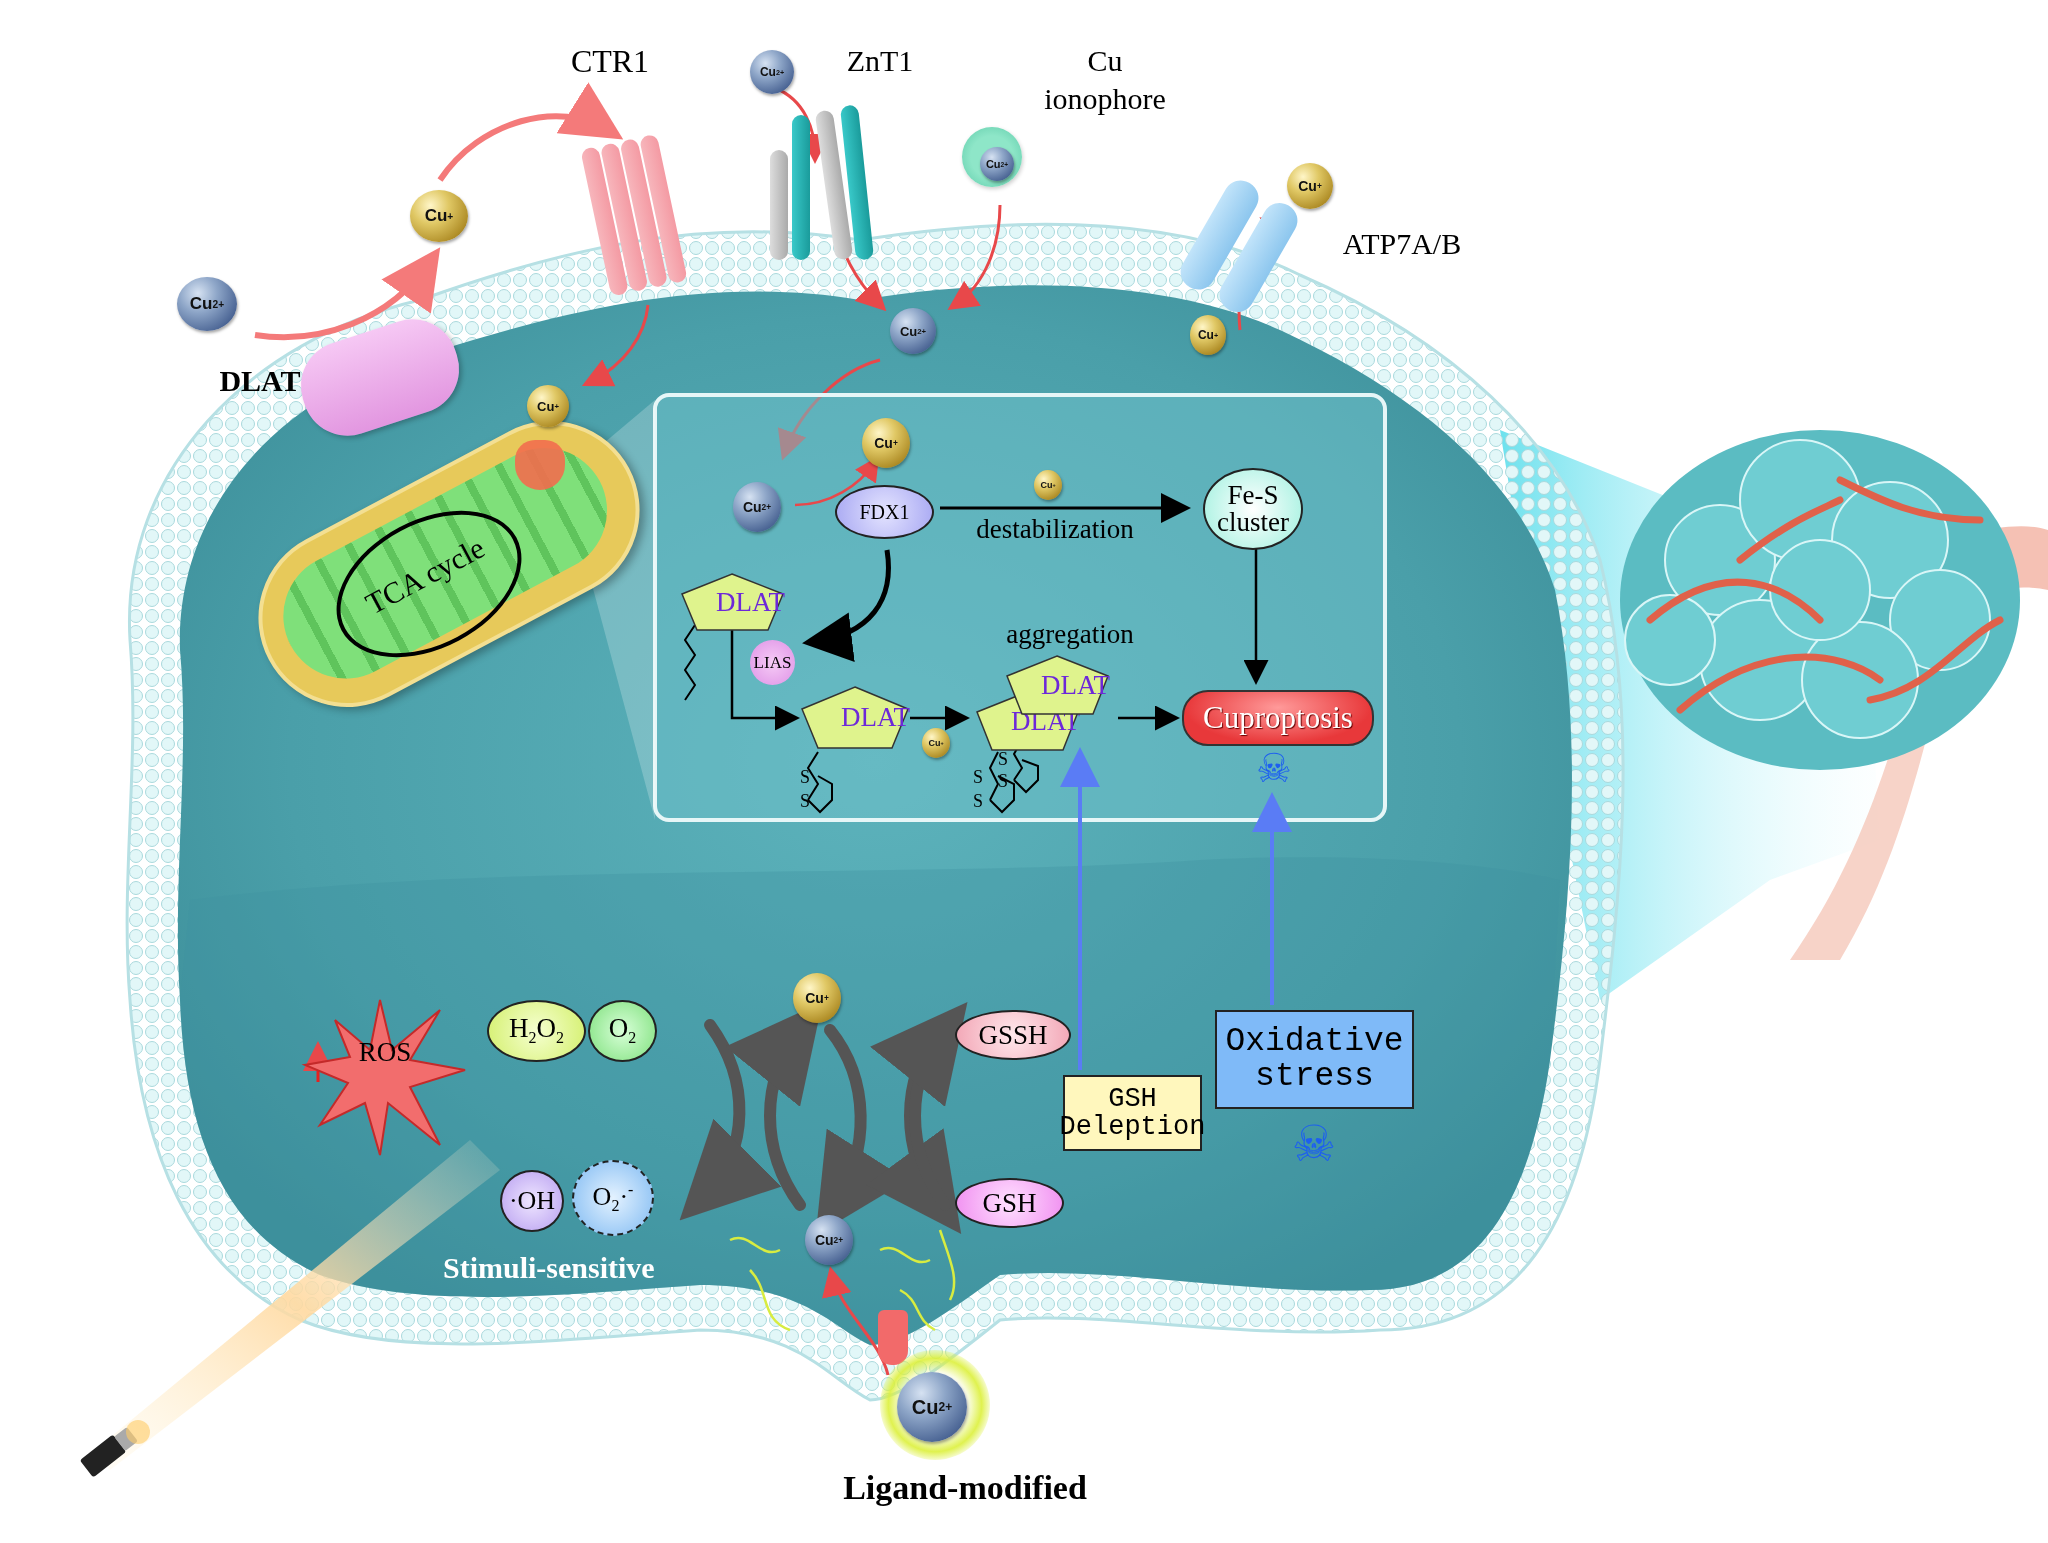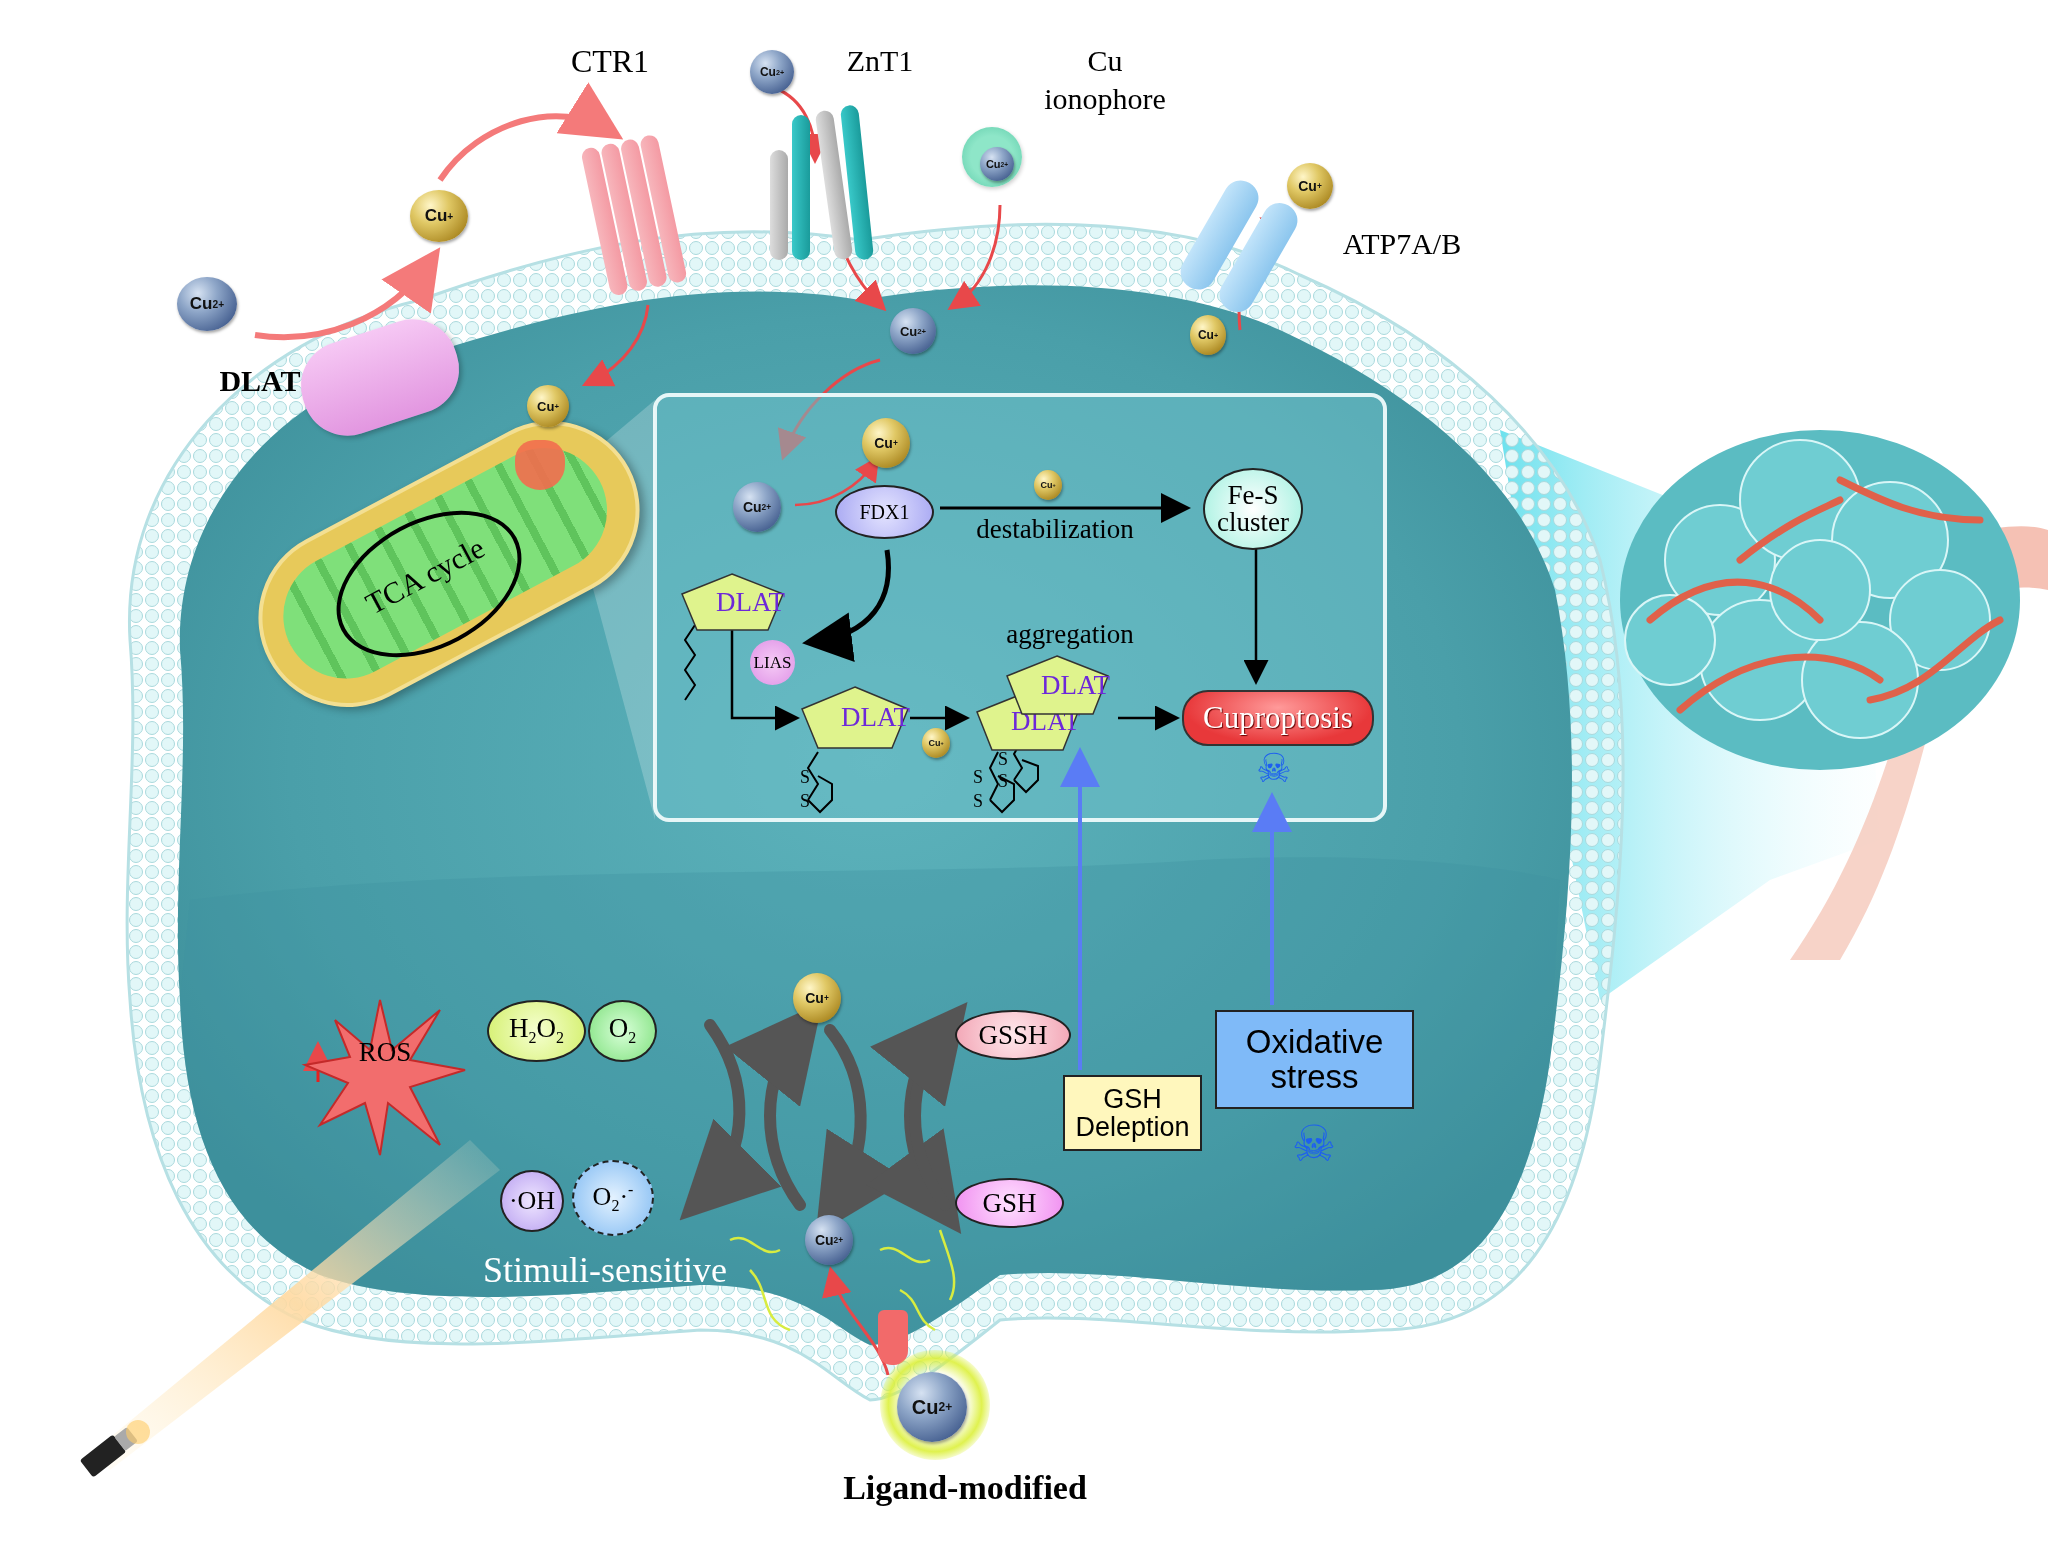--- a/index.html
+++ b/index.html
@@ -11,21 +11,21 @@
   .ion { position:absolute; border-radius:50%; display:flex; align-items:center; justify-content:center;
          font-family:"Liberation Sans","DejaVu Sans",sans-serif; font-weight:bold; color:#111; }
   .ion.cu2 { background:radial-gradient(circle at 35% 30%, #d6e2f2 0%, #8ea6c8 35%, #4d6796 75%, #2c3f66 100%); box-shadow:1px 2px 3px rgba(0,0,0,.35); }
   .ion.cu1 { background:radial-gradient(circle at 35% 30%, #fff6c8 0%, #e0c865 35%, #b08e28 75%, #7a5d10 100%); box-shadow:1px 2px 3px rgba(0,0,0,.35); }
   .ion sup { font-size:0.6em; }
   .pent { position:absolute; display:flex; align-items:center; justify-content:flex-end;
           font-family:"Liberation Serif",serif; font-size:27px; color:#6d28d9; }
   .ell { position:absolute; border:2px solid #222; border-radius:50%; display:flex; align-items:center; justify-content:center;
          font-family:"Liberation Serif",serif; color:#000; text-align:center; line-height:1.0; }
   .note { position:absolute; border:2px solid #222; display:flex; align-items:center; justify-content:center; text-align:center;
-          font-family:Liberation Sans, sans-serif; color:#000; line-height:1.05; }
+          font-family:Liberation Mono, monospace; color:#000; line-height:1.05; }
 </style>
 </head>
 <body>
 
 <div id="stage">
 
   <svg class="abs" style="left:0;top:0" width="2048" height="1543">
     <defs>
       <radialGradient id="cyto" cx="50%" cy="45%" r="60%">
         <stop offset="0%" stop-color="#5db3bc"></stop>
@@ -315,21 +315,21 @@
   <div class="note" style="left:1063px;top:1075px;width:135px;height:72px;background:#fff7bd;font-size:27px;flex-direction:column;">
     <span>GSH</span>
     <span>Deleption</span>
   </div>
   <div class="note" style="left:1215px;top:1010px;width:195px;height:95px;background:#7fbaf8;font-size:33px;flex-direction:column;">
     <span>Oxidative</span>
     <span>stress</span>
   </div>
   <div class="abs" style="left:1285px;top:1115px;width:58px;height:58px;font-size:50px;color:#1d5ff0;line-height:58px;text-align:center;">☠</div>
 
-  <div class="lbl" style="left:443px;top:1252px;width:290px;font-size:36px;font-weight:normal;color:#ffffff;text-align:left;margin-left:40px;">Stimuli-sensitive</div>
+  <div class="lbl" style="left:443px;top:1252px;width:290px;font-size:30px;font-weight:bold;color:#ffffff;text-align:left;">Stimuli-sensitive</div>
 
   <div class="abs" style="left:878px;top:1310px;width:30px;height:55px;border-radius:6px 6px 14px 14px;background:#f26a6a;"></div>
   <div class="abs" style="left:880px;top:1350px;width:110px;height:110px;border-radius:50%;background:radial-gradient(circle,rgba(220,240,60,0.0) 40%,rgba(220,240,60,0.9) 60%,rgba(220,240,60,0.0) 75%);"></div>
   <div class="ion cu2" style="left:897px;top:1372px;width:70px;height:70px;font-size:20px;">
     <span>Cu</span>
       <sup>2+</sup>
     </div>
   <div class="lbl" style="left:820px;top:1470px;width:290px;font-size:34px;font-weight:bold;">Ligand-modified</div>
 </div>
 

